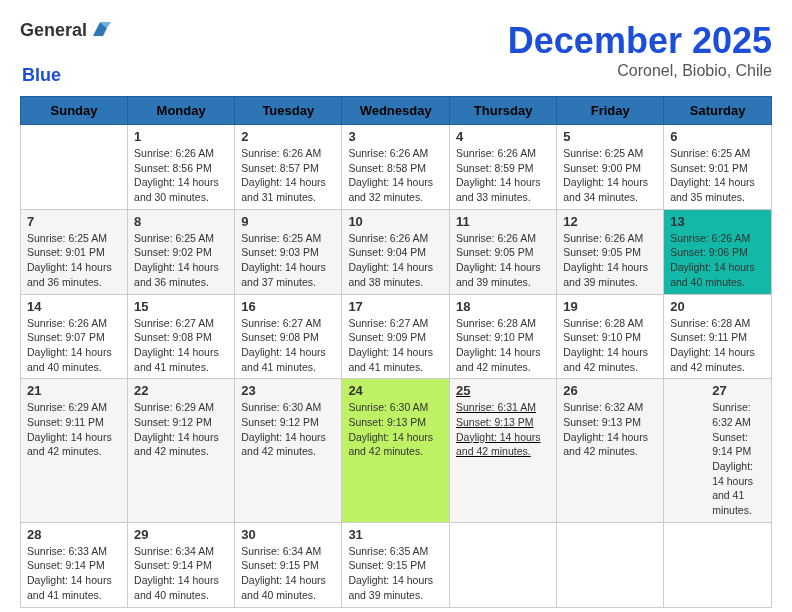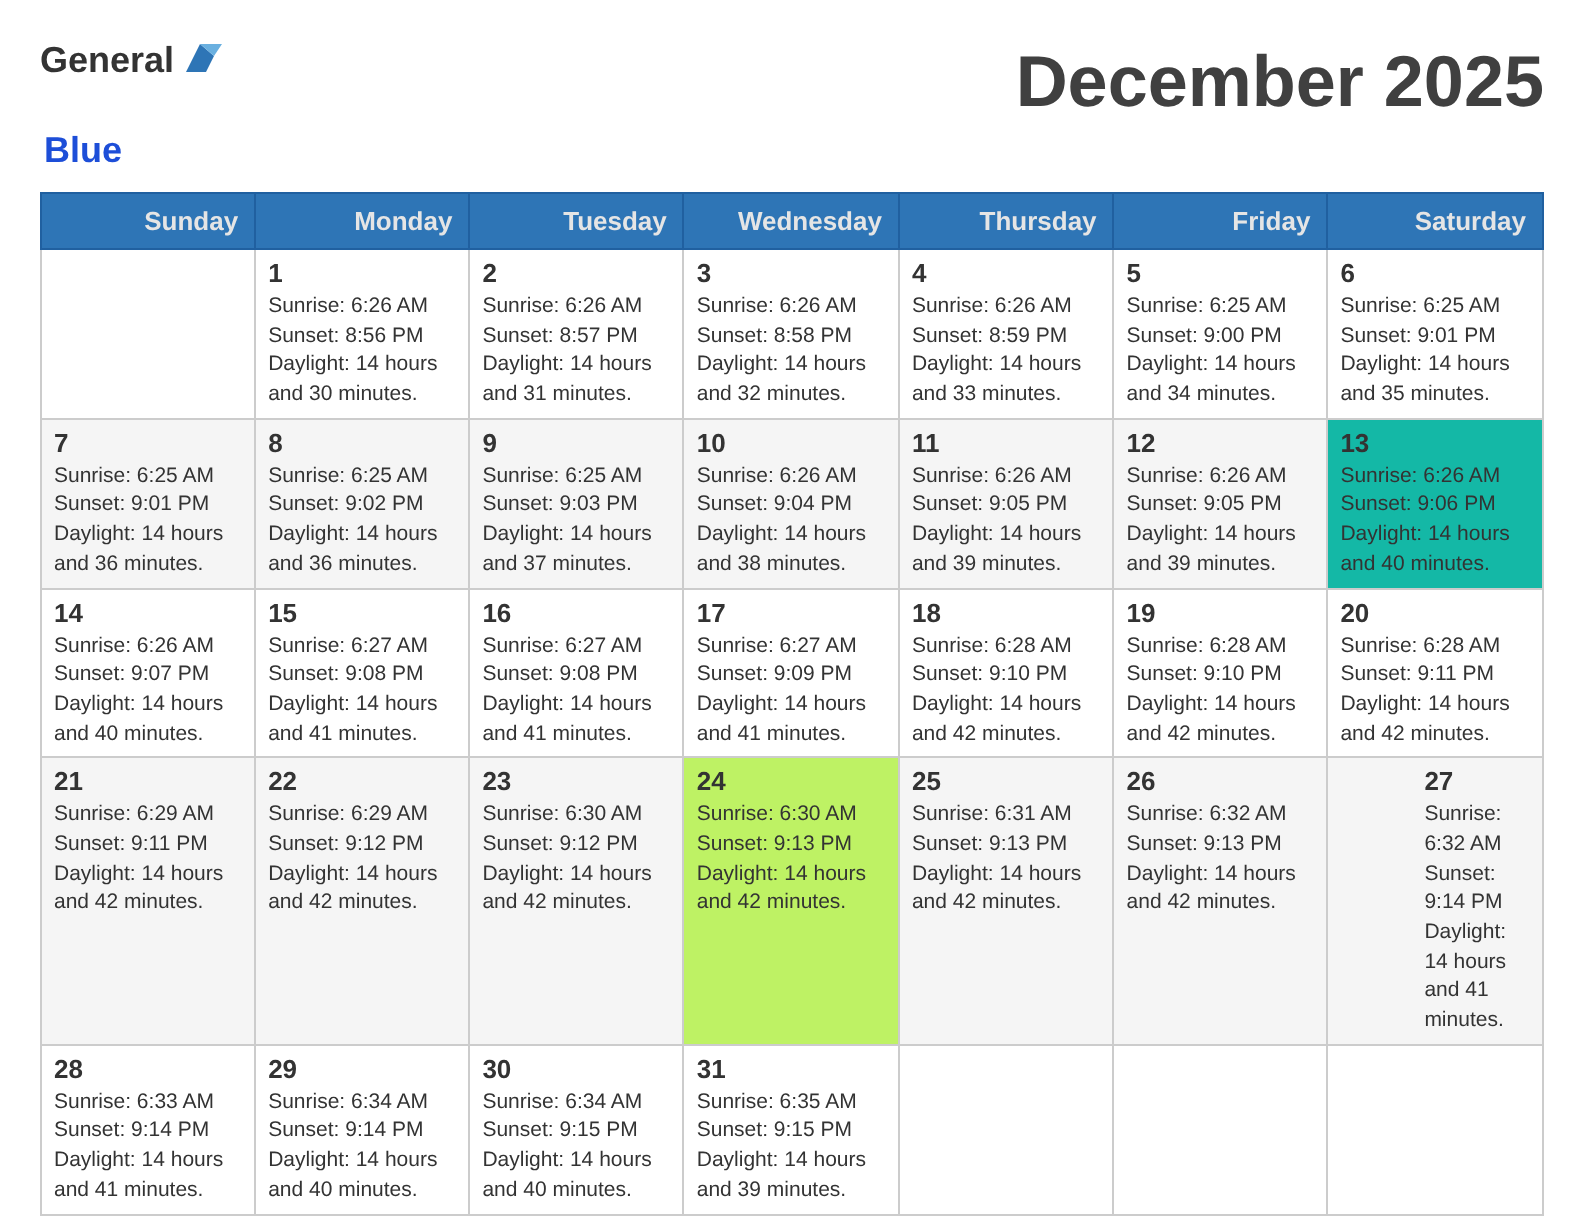--- a/index.html
+++ b/index.html
@@ -29,35 +29,35 @@
       font-size: 18px;
       font-weight: bold;
       color: #1d4ed8;
     }
     .title-area {
       text-align: right;
     }
     .month-title {
       font-size: 36px;
       font-weight: bold;
-      color: #404040;
+      color: #1d4ed8;
     }
     .location-title {
       font-size: 16px;
       color: #555;
     }
     .calendar {
       width: 100%;
       border-collapse: collapse;
       border: 1px solid #ccc;
     }
     .calendar th {
       background-color: #2e75b6;
-      color: #e5e5e5;
-      text-align: right;
+      color: #000000;
+      text-align: center;
       padding: 6px 8px;
       font-size: 13px;
       border: 1px solid #2060a0;
     }
     .calendar td {
       border: 1px solid #ccc;
       vertical-align: top;
       padding: 4px 6px;
       width: 108px;
       min-height: 80px;
@@ -93,20 +93,21 @@
         <svg width="22" height="22" viewBox="0 0 22 22" style="margin-left:2px;margin-top:-4px;">
           <polygon points="4,18 11,4 18,10 14,18" fill="#2e75b6"></polygon>
           <polygon points="11,4 18,10 22,4" fill="#6ab0e0"></polygon>
         </svg>
       </div>
       <span class="logo-text-blue" style="margin-top:-6px;margin-left:2px;">Blue</span>
     </div>
   </div>
   <div class="title-area">
     <div class="month-title">December 2025</div>
+    <div class="location-title">Coronel, Biobio, Chile</div>
   </div>
 </div>
 
 <table class="calendar">
   <thead>
     <tr>
     <th>Sunday</th>
         <th>Monday</th>
         <th>Tuesday</th>
         <th>Wednesday</th>
@@ -213,21 +214,21 @@
           <div class="day-info">Sunrise: 6:29 AM<br>Sunset: 9:12 PM<br>Daylight: 14 hours and 42 minutes.</div>
         </td>
         <td style="background: rgb(245, 245, 245);">
           <span class="day-number">23</span>
           <div class="day-info">Sunrise: 6:30 AM<br>Sunset: 9:12 PM<br>Daylight: 14 hours and 42 minutes.</div>
         </td>
         <td style="background: #bef264;">
           <span class="day-number">24</span>
           <div class="day-info">Sunrise: 6:30 AM<br>Sunset: 9:13 PM<br>Daylight: 14 hours and 42 minutes.</div>
         </td>
-        <td style="background: rgb(245, 245, 245);">
+        <td style="background: rgb(245, 245, 245); text-decoration: underline;">
           <span class="day-number">25</span>
           <div class="day-info">Sunrise: 6:31 AM<br>Sunset: 9:13 PM<br>Daylight: 14 hours and 42 minutes.</div>
         </td>
         <td style="background: rgb(245, 245, 245);">
           <span class="day-number">26</span>
           <div class="day-info">Sunrise: 6:32 AM<br>Sunset: 9:13 PM<br>Daylight: 14 hours and 42 minutes.</div>
         </td>
         <td style="background: rgb(245, 245, 245); padding-left: 48px;">
           <span class="day-number">27</span>
           <div class="day-info">Sunrise: 6:32 AM<br>Sunset: 9:14 PM<br>Daylight: 14 hours and 41 minutes.</div>

